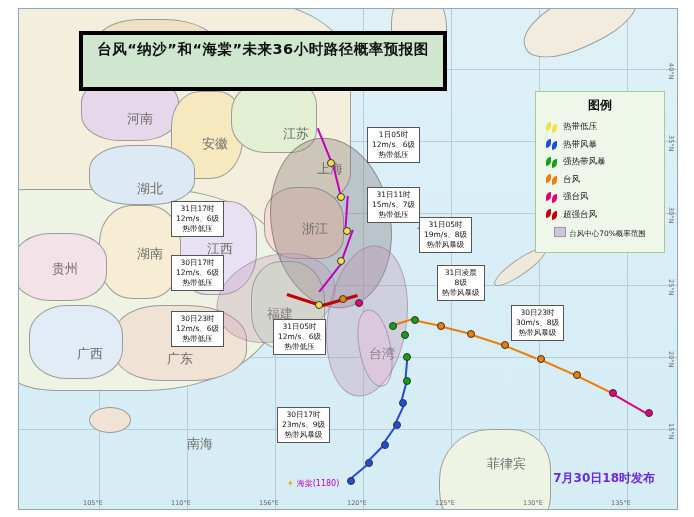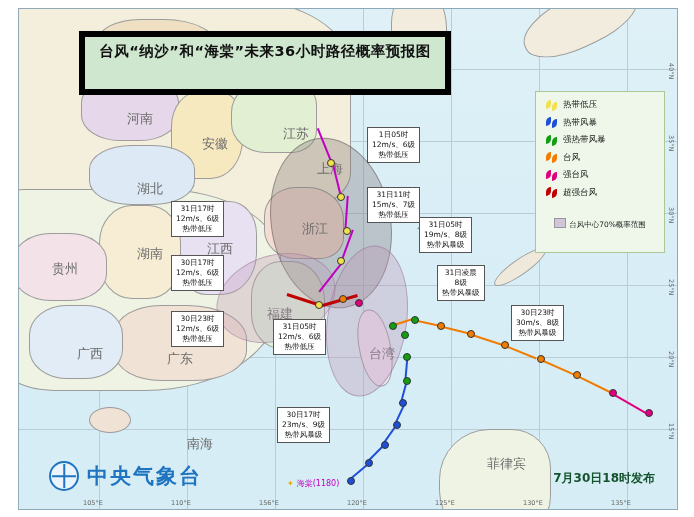--- a/index.html
+++ b/index.html
@@ -19,34 +19,34 @@
   .grid-v{width:1px;top:0;bottom:0;}
   .grid-h{height:1px;left:0;right:0;}
 
   
   .land{position:absolute;border:1px solid #9c9c9c;}
 
   .lbl{position:absolute;font-size:13px;color:#6b6b6b;white-space:nowrap;}
 
   
   #titlebox{position:absolute;left:60px;top:22px;width:360px;height:52px;
-            background:#cfe6cf;border:6px solid #000000;}
+            background:#cfe6cf;border:4px solid #000000;}
   #title1{position:absolute;left:0;right:0;top:5px;text-align:center;
           font-size:14.5px;font-weight:bold;color:#111;letter-spacing:.5px;}
   #title2{position:absolute;left:0;right:0;top:27px;text-align:center;
           font-size:13px;font-weight:bold;color:#d40000;letter-spacing:.5px;}
 
   
   #legend{position:absolute;right:12px;top:82px;width:128px;height:160px;
           background:#eef7e9;border:1px solid #aac79a;}
   #legend .lg-title{text-align:center;font-size:12px;font-weight:bold;color:#111;margin-top:5px;}
   #legend ul{list-style:none;margin:7px 0 0 0;padding:0 0 0 10px;}
   #legend li{display:flex;align-items:center;font-size:8.5px;color:#222;margin-bottom:5.5px;}
   #legend li .sym{width:12px;height:11px;margin-right:5px;display:inline-block;position:relative;}
-  .lg-note{font-size:7.5px;color:#222;text-align:center;margin-top:19px;line-height:1.3;}
+  .lg-note{font-size:7.5px;color:#222;text-align:center;margin-top:6px;line-height:1.3;}
   .lg-note .band{display:inline-block;width:10px;height:8px;background:#cfc7d6;border:1px solid #9b93a6;vertical-align:-1px;margin-right:3px;}
 
   
   .ty{position:relative;display:inline-block;width:11px;height:11px;}
   .ty:before,.ty:after{content:"";position:absolute;width:5px;height:9px;border-radius:5px 0 5px 0;}
   .ty:before{left:0;top:0;}
   .ty:after{right:0;top:2px;transform:rotate(180deg);}
 
   
   .cone{position:absolute;border-radius:50%;}
@@ -58,21 +58,21 @@
   
   .cal{position:absolute;background:#fff;border:1px solid #555;font-size:7.5px;
        line-height:1.35;color:#111;text-align:center;padding:2px 4px;white-space:nowrap;}
 
   
   #logo{position:absolute;left:30px;bottom:18px;display:flex;align-items:center;}
   #logo .globe{width:26px;height:26px;border-radius:50%;border:2px solid #1f74c0;margin-right:8px;position:relative;background:#eaf4fc;}
   #logo .globe:before{content:"";position:absolute;left:50%;top:1px;bottom:1px;width:1.5px;background:#1f74c0;transform:translateX(-50%);}
   #logo .globe:after{content:"";position:absolute;top:50%;left:1px;right:1px;height:1.5px;background:#1f74c0;transform:translateY(-50%);}
   #logo .txt{font-size:21px;font-weight:bold;color:#1f74c0;letter-spacing:2px;}
-  #issued{position:absolute;right:22px;bottom:22px;font-size:12px;font-weight:bold;color:#14532d;}
+  #issued{position:absolute;right:22px;bottom:22px;font-size:12px;font-weight:bold;color:#6d28d9;}
   #haitang{position:absolute;left:268px;bottom:20px;font-size:8px;color:#c000c0;}
   #haitang .mk{color:#e8a800;margin-right:3px;}
 
   .scaleTxt{position:absolute;font-size:6.5px;color:#666;}
 </style>
 </head>
 <body>
 
 <div id="stage">
   <div id="map">
@@ -271,20 +271,21 @@
       <div>30日17时</div>
       <div>23m/s、9级</div>
       <div>热带风暴级</div>
     </div>
 
     <div id="titlebox">
       <div id="title1">台风“纳沙”和“海棠”未来36小时路径概率预报图</div>
     </div>
 
     <div id="legend">
+      <div class="lg-title">图例</div>
       <ul>
         <li>
           <span class="sym"><span class="ty" style="--c:#f2e14c"><span style="position:absolute;left:0;top:0;width:5px;height:9px;background:#f2e14c;border-radius:5px 0 5px 0;"></span><span style="position:absolute;right:0;top:2px;width:5px;height:9px;background:#f2e14c;border-radius:5px 0 5px 0;transform:rotate(180deg)"></span></span></span>
           <span>热带低压</span>
         </li>
         <li>
           <span class="sym"><span class="ty"><span style="position:absolute;left:0;top:0;width:5px;height:9px;background:#1f4fd8;border-radius:5px 0 5px 0;"></span><span style="position:absolute;right:0;top:2px;width:5px;height:9px;background:#1f4fd8;border-radius:5px 0 5px 0;transform:rotate(180deg)"></span></span></span>
           <span>热带风暴</span>
         </li>
         <li>
@@ -302,22 +303,18 @@
         <li>
           <span class="sym"><span class="ty"><span style="position:absolute;left:0;top:0;width:5px;height:9px;background:#c00000;border-radius:5px 0 5px 0;"></span><span style="position:absolute;right:0;top:2px;width:5px;height:9px;background:#c00000;border-radius:5px 0 5px 0;transform:rotate(180deg)"></span></span></span>
           <span>超强台风</span>
         </li>
       </ul>
       <div class="lg-note">
         <span class="band"></span><span>台风中心70%概率范围</span>
       </div>
     </div>
 
-    <div id="logo">
-      <span class="globe"></span>
-      <span class="txt">中央气象台</span>
-    </div>
     <div id="haitang">
       <span class="mk">✦</span><span>海棠(1180)</span>
     </div>
     <div id="issued">7月30日18时发布</div>
   </div>
 </div>
 
 </body></html>

